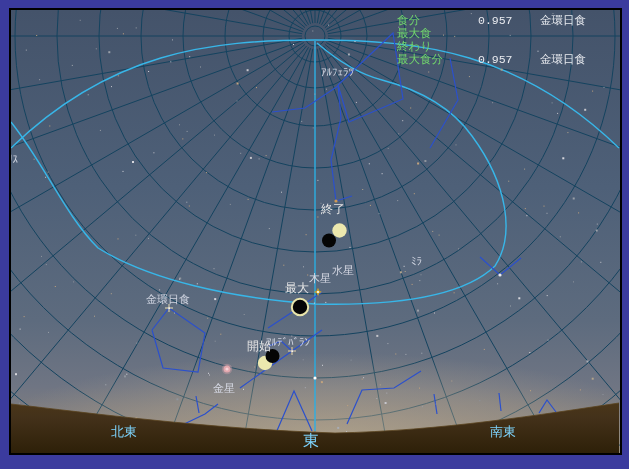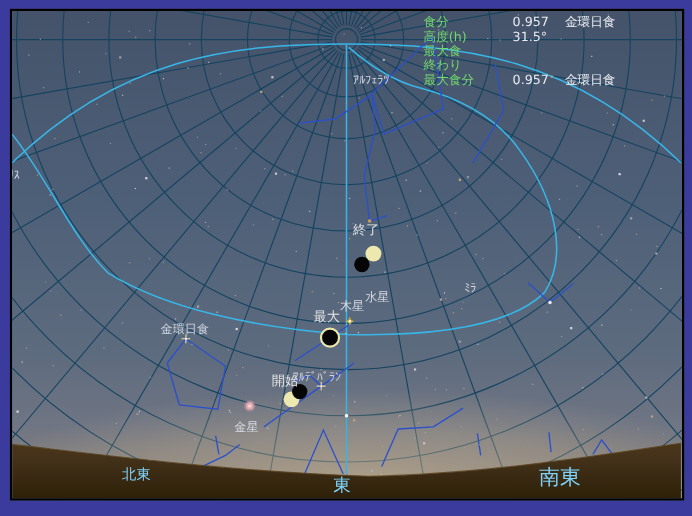--- a/index.html
+++ b/index.html
@@ -16,25 +16,25 @@
   #labels-layer{position:absolute;left:0;top:0;width:100%;height:100%;}
   .sky-label{
     position:absolute;white-space:pre;line-height:1;
     letter-spacing:0px;
   }
   .star-label{font-size:11px;color:#ced3df;}
   .planet-label{font-size:11px;color:#d6d9e4;}
   .event-label{font-size:12px;color:#e5e5e5;}
   .direction-label{color:#7dd3fc;}
   #info-panel{
-    position:absolute;left:374px;top:4px;width:222px;
+    position:absolute;left:386px;top:4px;width:222px;
   }
   .info-row{display:flex;height:13px;line-height:13px;font-size:11.5px;white-space:pre;}
   .info-label{width:81px;color:#72d86c;flex:none;}
-  .info-value{color:#e9ebf0;}
+  .info-value{color:#e9ebf0;font-family:Liberation Mono, monospace;}
 </style>
 </head>
 <body>
 
 <div class="sky-frame">
   <svg id="sky-svg" width="609" height="443" viewBox="11 10 609 443">
       <defs>
         <linearGradient id="skyG" x1="0" y1="0" x2="0" y2="1">
           <stop offset="0%" stop-color="#44536a"></stop>
           <stop offset="40%" stop-color="#4e6078"></stop>
@@ -386,33 +386,32 @@
         <circle cx="227" cy="369" r="1.6" fill="#f8d3d8"></circle>
       </g>
       <g>
         <path d="M 318,287.8 L 319.3,290.7 L 322.2,292 L 319.3,293.3 L 318,296.2 L 316.7,293.3 L 313.8,292 L 316.7,290.7 Z" fill="#c9a42e"></path>
         <circle cx="318" cy="292" r="1.1" fill="#ffffff"></circle>
       </g>
     </svg>
   <div id="labels-layer">
     <div id="info-panel">
         <div class="info-row"><span class="info-label">食分</span><span class="info-value">0.957    金環日食</span></div>
-        <div class="info-row"><span class="info-label">高度(h)</span><span class="info-value">31.5°</span></div>
         <div class="info-row"><span class="info-label">最大食</span></div>
         <div class="info-row"><span class="info-label">終わり</span></div>
         <div class="info-row"><span class="info-label">最大食分</span><span class="info-value">0.957    金環日食</span></div>
       </div>
   <div class="sky-label star-label" style="left: 310px; top: 57px;">ｱﾙﾌｪﾗﾂ</div>
       <div class="sky-label star-label" style="left: -4px; top: 144px;">ﾘｽ</div>
       <div class="sky-label star-label" style="left: 135px; top: 284px;">金環日食</div>
-      <div class="sky-label star-label" style="left: 411px; top: 246px;">ﾐﾗ</div>
+      <div class="sky-label star-label" style="left: 400px; top: 246px;">ﾐﾗ</div>
       <div class="sky-label star-label" style="left: 255px; top: 327px;">ｱﾙﾃﾞﾊﾞﾗﾝ</div>
       <div class="sky-label planet-label" style="left: 321px; top: 255px;">水星</div>
       <div class="sky-label planet-label" style="left: 298px; top: 263px;">木星</div>
       <div class="sky-label planet-label" style="left: 202px; top: 343px; margin-top: 30px;">金星</div>
       <div class="sky-label event-label" style="left: 310px; top: 193px;">終了</div>
       <div class="sky-label event-label" style="left: 274px; top: 272px;">最大</div>
       <div class="sky-label event-label" style="left: 236px; top: 330px;">開始</div>
       <div class="sky-label direction-label" style="left: 100px; top: 415px; font-size: 13px;">北東</div>
       <div class="sky-label direction-label" style="left: 292px; top: 423px; font-size: 16px;">東</div>
-      <div class="sky-label direction-label" style="left: 479px; top: 415px; font-size: 19px;">南東</div>
+      <div class="sky-label direction-label" style="left: 479px; top: 415px; font-size: 13px;">南東</div>
     </div>
 </div>
 
 </body></html>

